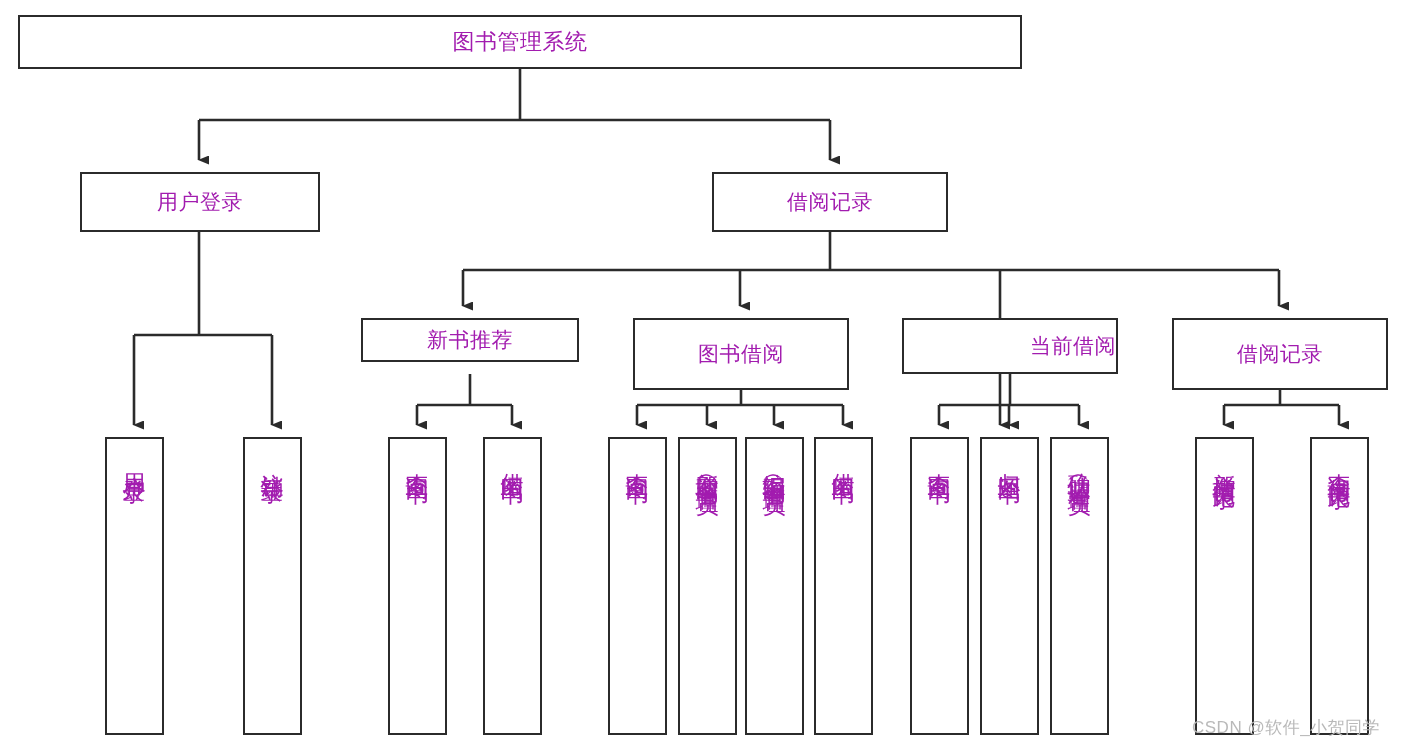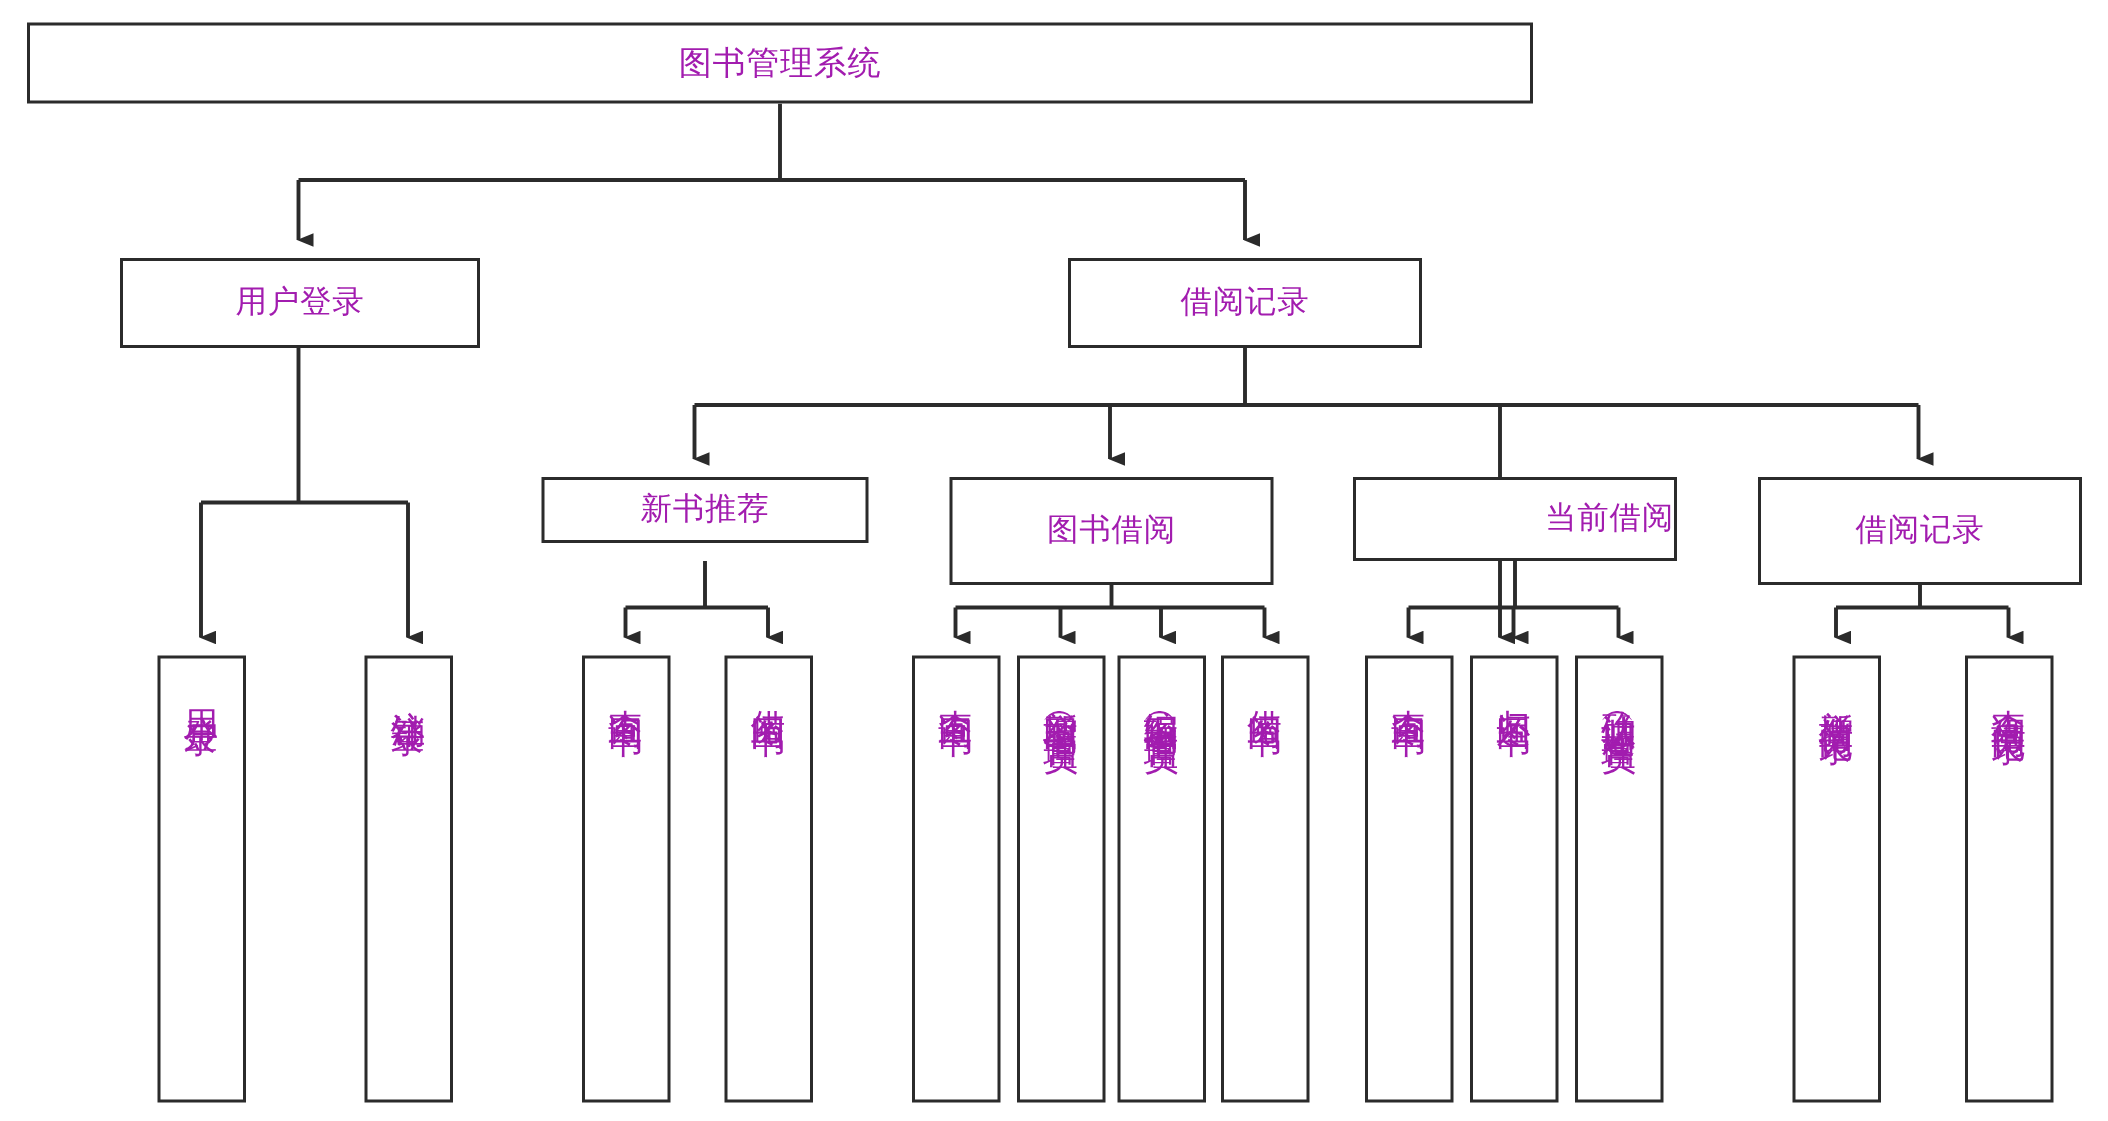--- a/index.html
+++ b/index.html
@@ -177,14 +177,15 @@
         <span class="node-label">确认归还（管理员）</span>
       </div>
       <div class="node vertical" style="left: 1195px; top: 437px; width: 59px; height: 298px;">
         <span class="node-label">新增借阅记录</span>
       </div>
       <div class="node vertical" style="left: 1310px; top: 437px; width: 59px; height: 298px;">
         <span class="node-label">查询借阅记录</span>
       </div>
     </div>
 
+  <div class="watermark" style="left: 1192px; top: 716px; color: rgb(185, 185, 185);">CSDN @软件_小贺同学</div>
 
 </div>
 
 </body></html>

